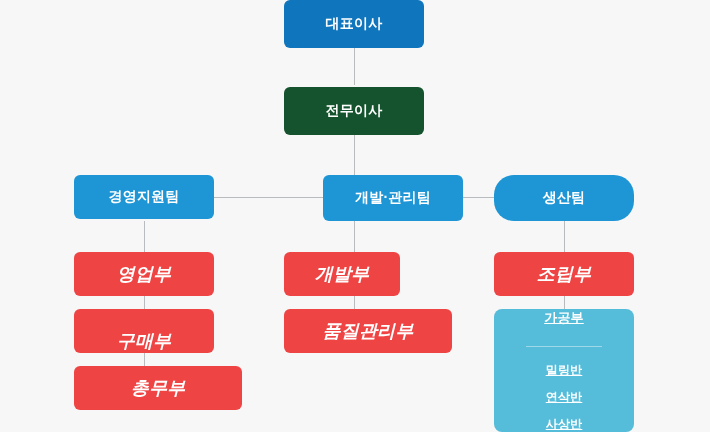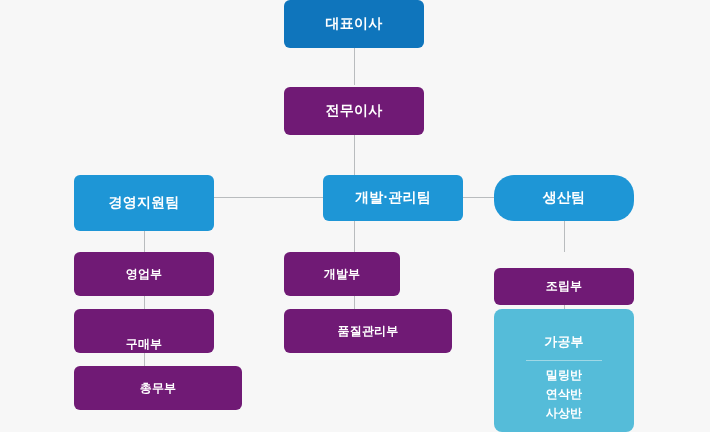--- a/index.html
+++ b/index.html
@@ -35,54 +35,55 @@
     justify-content: center;
     font-weight: bold;
     letter-spacing: 0.2px;
     text-align: center;
   }
   .node-ceo {
     background: #0f75bc;
     font-size: 14px;
   }
   .node-exec {
-    background: #701a75;
+    background: #14532d;
     font-size: 14px;
   }
   .node-team {
     background: #1e96d6;
     font-size: 14px;
   }
   .node-dept {
-    background: #701a75;
-    font-size: 12px;
+    background: #ef4444;
+    font-size: 18px;
+    font-style: italic;
   }
   .node-dept-big {
     background: #55bcd9;
     border-radius: 8px;
     flex-direction: column;
-    justify-content: center;
-    padding-top: 13px;
+    justify-content: space-between;
+    text-decoration: underline;
   }
   .node-dept-big .big-title {
     font-size: 13px;
     font-weight: bold;
     color: #ffffff;
   }
   .divider {
     width: 76px;
     height: 1px;
     background: #9fd8e6;
     margin: 9px 0 7px 0;
   }
   .sub-list {
     display: flex;
     flex-direction: column;
     align-items: center;
-    gap: 4px;
+    gap: 12px;
   }
   .sub-item {
     font-size: 12px;
     font-weight: bold;
     color: #ffffff;
     line-height: 15px;
   }
 </style>
 </head>
 <body>
@@ -104,21 +105,21 @@
   <div class="line v" style="left:564px; top:296px; height:13px;"></div>
 
   <div class="node node-ceo" style="left:284px; top:0px; width:140px; height:48px;font-family:Liberation Mono, monospace;">
     <span>대표이사</span>
   </div>
 
   <div class="node node-exec" style="left:284px; top:87px; width:140px; height:48px;">
     <span>전무이사</span>
   </div>
 
-  <div class="node node-team" style="left:74px; top:175px; width:140px; height:56px;text-align:right;">
+  <div class="node node-team" style="left:74px; top:175px; width:140px; height:44px;text-align:right;">
     <span>경영지원팀</span>
   </div>
   <div class="node node-team" style="left:284px; top:175px; width:140px; height:46px;margin-left:39px;">
     <span>개발·관리팀</span>
   </div>
   <div class="node node-team" style="left:494px; top:175px; width:140px; height:46px;border-radius:20px;">
     <span>생산팀</span>
   </div>
 
   <div class="node node-dept" style="left:74px; top:252px; width:140px; height:44px;">
@@ -131,21 +132,21 @@
     <span>총무부</span>
   </div>
 
   <div class="node node-dept" style="left:284px; top:252px; width:116px; height:44px;">
     <span>개발부</span>
   </div>
   <div class="node node-dept" style="left:284px; top:309px; width:168px; height:44px;">
     <span>품질관리부</span>
   </div>
 
-  <div class="node node-dept" style="left:494px; top:268px; width:140px; height:37px;">
+  <div class="node node-dept" style="left:494px; top:252px; width:140px; height:44px;">
     <span>조립부</span>
   </div>
 
   <div class="node node-dept-big" style="left:494px; top:309px; width:140px; height:123px;">
     <span class="big-title">가공부</span>
     <div class="divider"></div>
     <div class="sub-list">
       <span class="sub-item">밀링반</span>
       <span class="sub-item">연삭반</span>
       <span class="sub-item">사상반</span>

